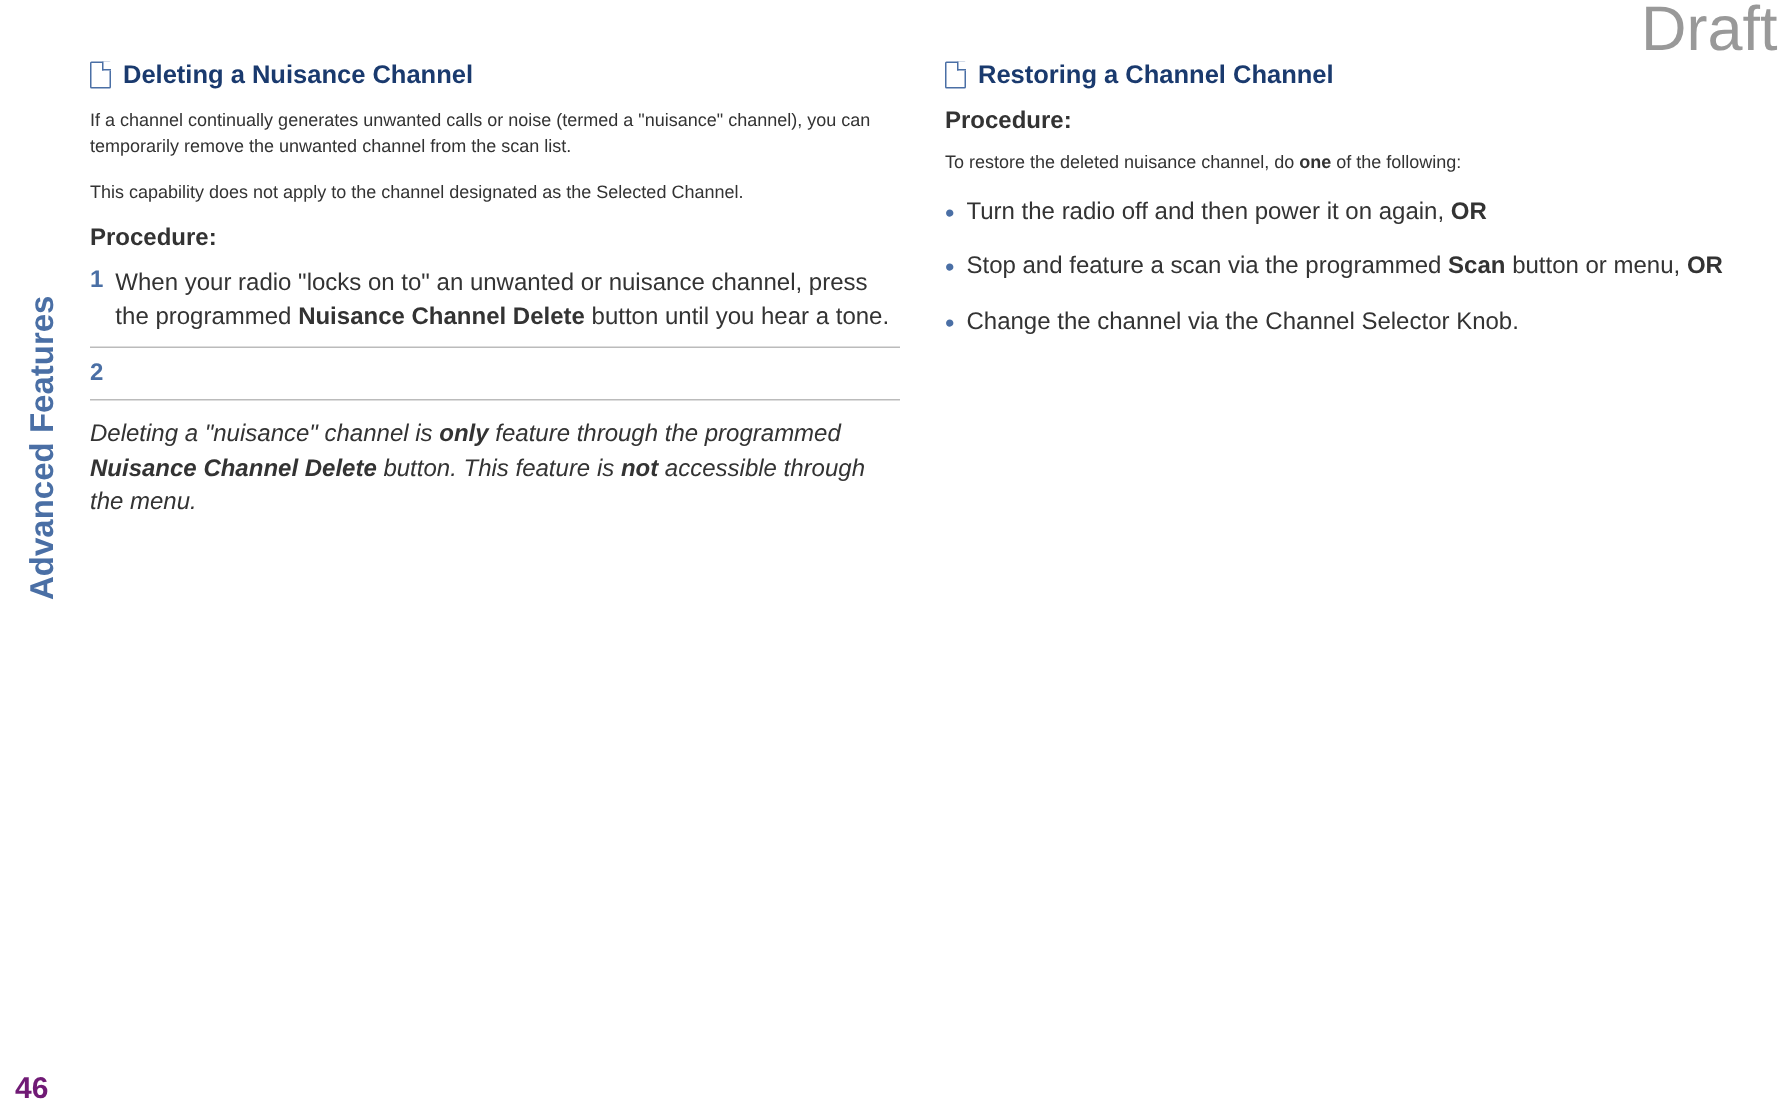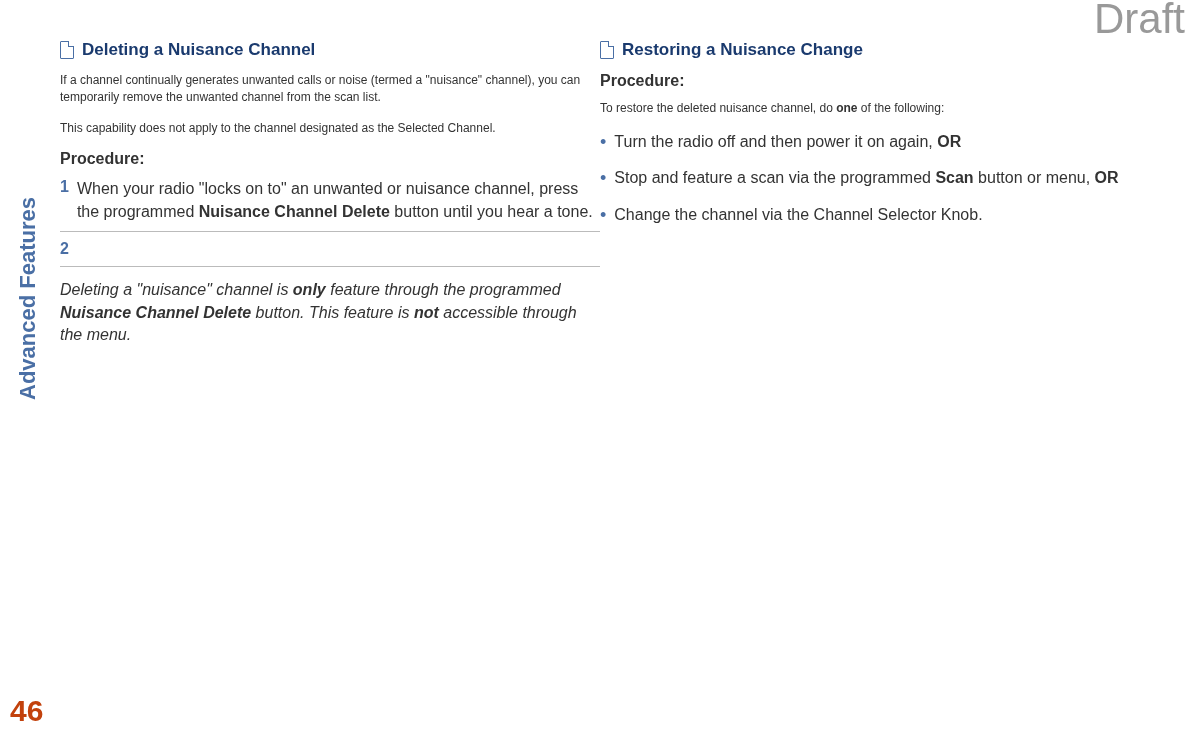--- a/index.html
+++ b/index.html
@@ -30,28 +30,29 @@
       transform: rotate(-90deg);
       transform-origin: left top;
       color: #4a6fa5;
       font-size: 22px;
       font-weight: bold;
       white-space: nowrap;
     }
     .page-number {
       position: absolute;
       left: 10px;
-      bottom: 11px;
-      color: #c2410c;
-      font-size: 30px;
+      bottom: 1px;
+      color: #701a75;
+      font-size: 20px;
       font-weight: bold;
     }
     .content {
       display: flex;
       padding: 40px 20px 30px 60px;
+      gap: 30px;
     }
     .column {
       flex: 1;
       max-width: 540px;
     }
     .section-heading {
       display: flex;
       align-items: center;
       gap: 8px;
       margin-bottom: 12px;
@@ -166,21 +167,21 @@
     </div>
 
     <p class="italic-note">
       <span>Deleting a "nuisance" channel is </span><span class="bold">only</span><span> feature through the programmed </span><span class="bold">Nuisance Channel Delete</span><span> button. This feature is </span><span class="bold">not</span><span> accessible through the menu.</span>
     </p>
   </div>
 
   <div class="column">
     <div class="section-heading">
       <span class="doc-icon"></span>
-      <span class="heading-text">Restoring a Nuisance Change</span>
+      <span class="heading-text">Restoring a Channel Channel</span>
     </div>
     <p class="procedure-label">Procedure:</p>
     <p class="para">
       <span>To restore the deleted nuisance channel, do </span><span class="bold">one</span><span> of the following:</span>
     </p>
 
     <ul class="bullet-list">
       <li class="bullet-item">
         <span class="bullet-marker">•</span>
         <span>

